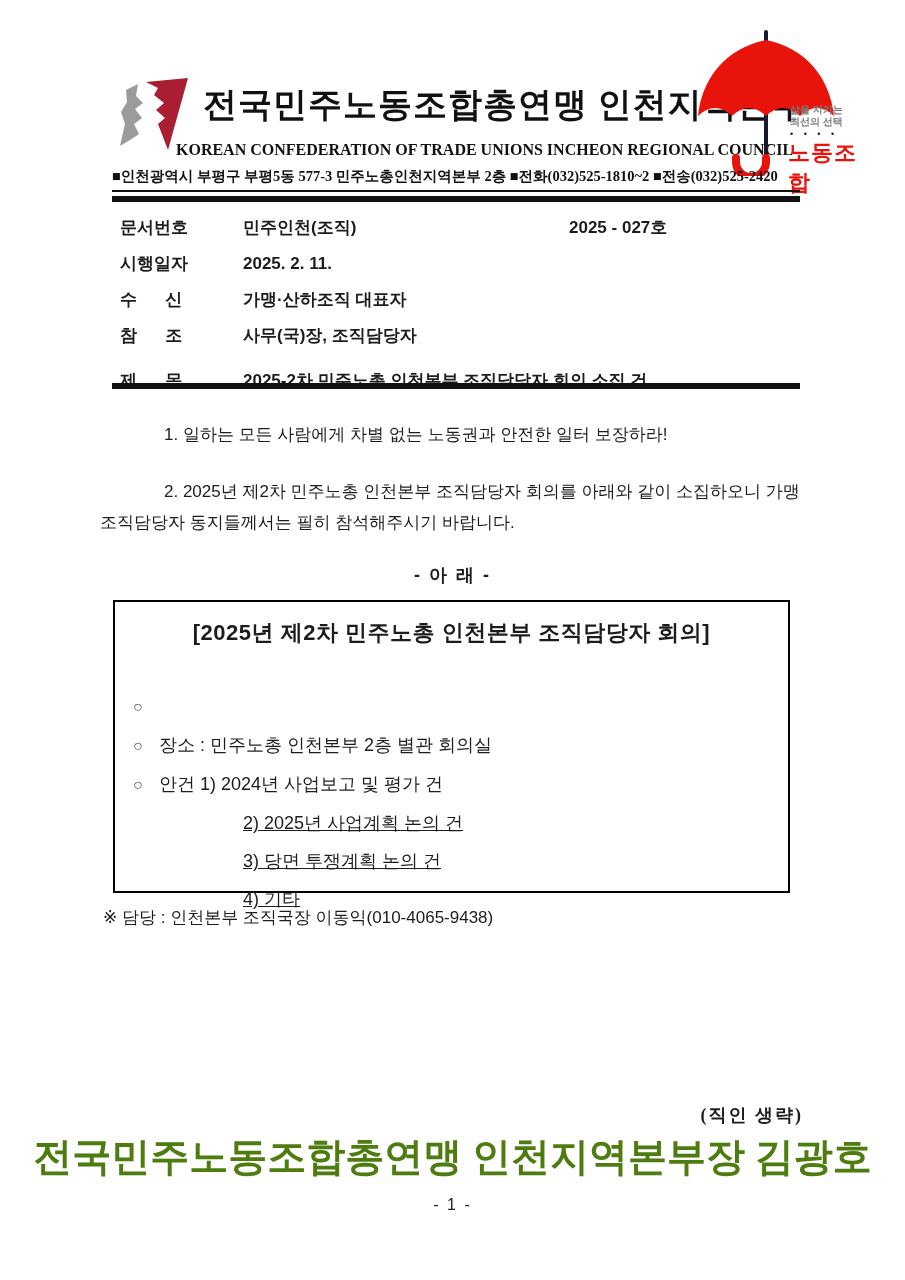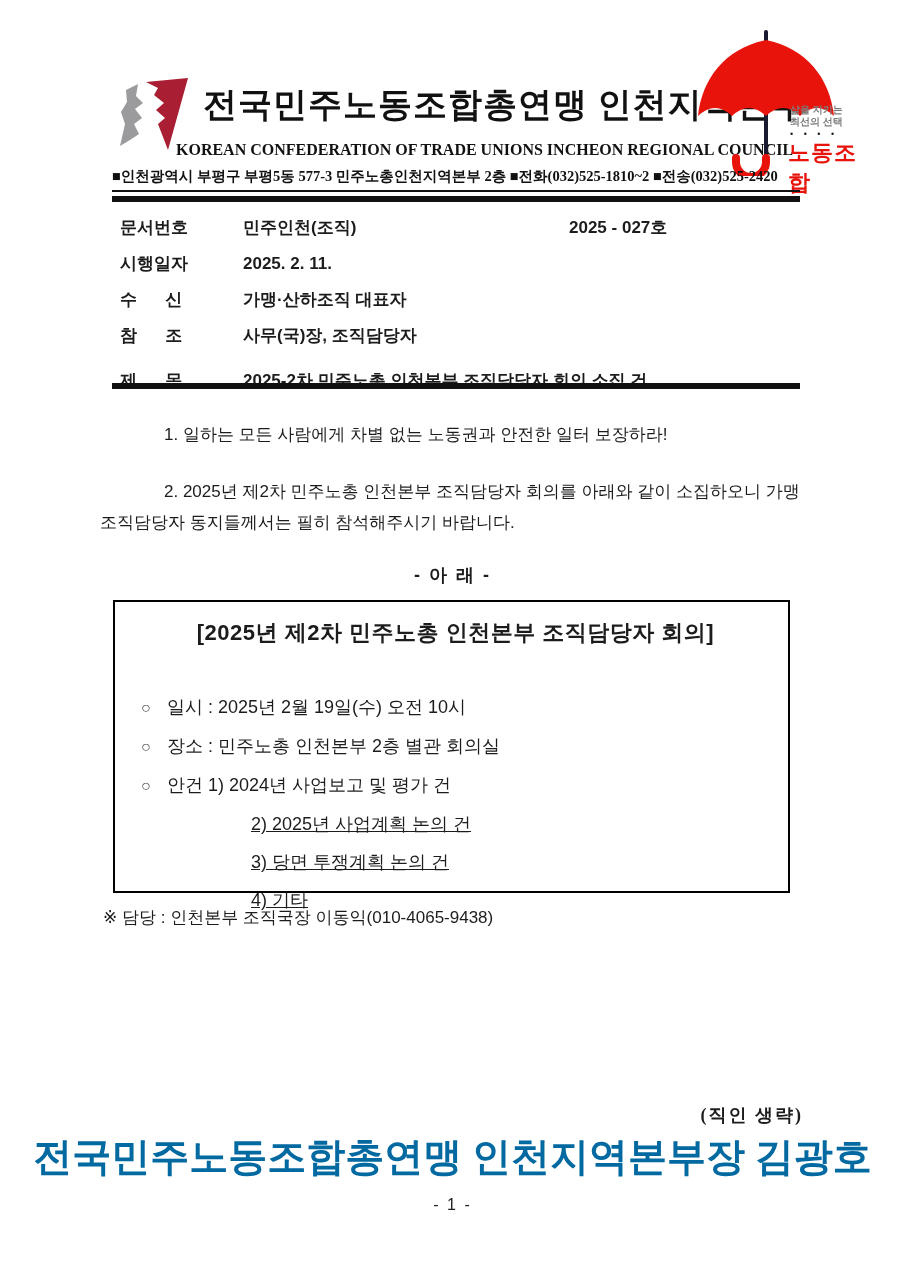--- a/index.html
+++ b/index.html
@@ -55,40 +55,40 @@
   .doc-row.subject { margin-top:22px; }
   .rule-thick-mid { position:absolute; left:112px; top:383px; width:688px; height:6px; background:#111; }
 
   
   .body-para1 { position:absolute; left:100px; top:420px; width:710px; font-size:17px; line-height:29px; }
   .body-para1 .txt, .body-para2 .txt { text-indent:64px; display:block; }
   .body-para2 { position:absolute; left:100px; top:476px; width:712px; font-size:17px; line-height:31px; }
   .below-label { position:absolute; left:0; top:563px; width:100%; text-align:center; font-size:18px; font-weight:700; letter-spacing:2px; }
 
   
-  .meeting-box { position:absolute; left:113px; top:600px; width:677px; height:293px; border:2px solid #000;padding-left:8px; }
+  .meeting-box { position:absolute; left:113px; top:600px; width:677px; height:293px; border:2px solid #000; }
   .meeting-box-title { margin-top:16px; text-align:center; font-size:22px; font-weight:700; letter-spacing:0.5px; }
   .meeting-items { margin-top:40px; padding-left:18px; }
   .meeting-item { display:flex; align-items:baseline; font-size:18px; line-height:38px; }
   .meeting-item .marker { width:26px; flex:none; font-size:16px; color:#555; }
   .meeting-item.sub { padding-left:110px;text-decoration:underline; }
 
   
   .contact-line { position:absolute; left:103px; top:906px; font-size:17px; white-space:nowrap; }
   .seal-note {
     position:absolute; right:102px; top:1103px;
     font-family:"Liberation Serif","DejaVu Serif",serif;
     font-size:18px; font-weight:700; letter-spacing:2px;
   }
   .signature-line {
     position:absolute; left:0; top:1130px; width:100%;
     text-align:center;
     font-family:"Liberation Serif","DejaVu Serif",serif;
     font-size:39px; font-weight:700; letter-spacing:0px; white-space:nowrap;
-    color:#0369a1;
+    color:#4d7c0f;
   }
   .page-number { position:absolute; left:0; top:1196px; width:100%; text-align:center; font-size:16px; letter-spacing:2px; color:#222; }
 </style>
 </head>
 <body>
 
 <div class="page">
 
   <div class="logo-left">
     <svg width="78" height="82" viewBox="0 0 78 82" aria-hidden="true">
@@ -147,21 +147,20 @@
   <div class="body-para2">
     <span class="txt">2. 2025년 제2차 민주노총 인천본부 조직담당자 회의를 아래와 같이 소집하오니 가맹 조직담당자 동지들께서는 필히 참석해주시기 바랍니다.</span>
   </div>
   <div class="below-label">- 아 래 -</div>
 
   <div class="meeting-box">
     <div class="meeting-box-title">[2025년 제2차 민주노총 인천본부 조직담당자 회의]</div>
     <div class="meeting-items">
       <div class="meeting-item">
         <span class="marker">○</span>
-        <span>일시 : 2025년 2월 19일(수) 오전 10시</span>
       </div>
       <div class="meeting-item">
         <span class="marker">○</span>
         <span>장소 : 민주노총 인천본부 2층 별관 회의실</span>
       </div>
       <div class="meeting-item">
         <span class="marker">○</span>
         <span>안건 1) 2024년 사업보고 및 평가 건</span>
       </div>
       <div class="meeting-item sub">

